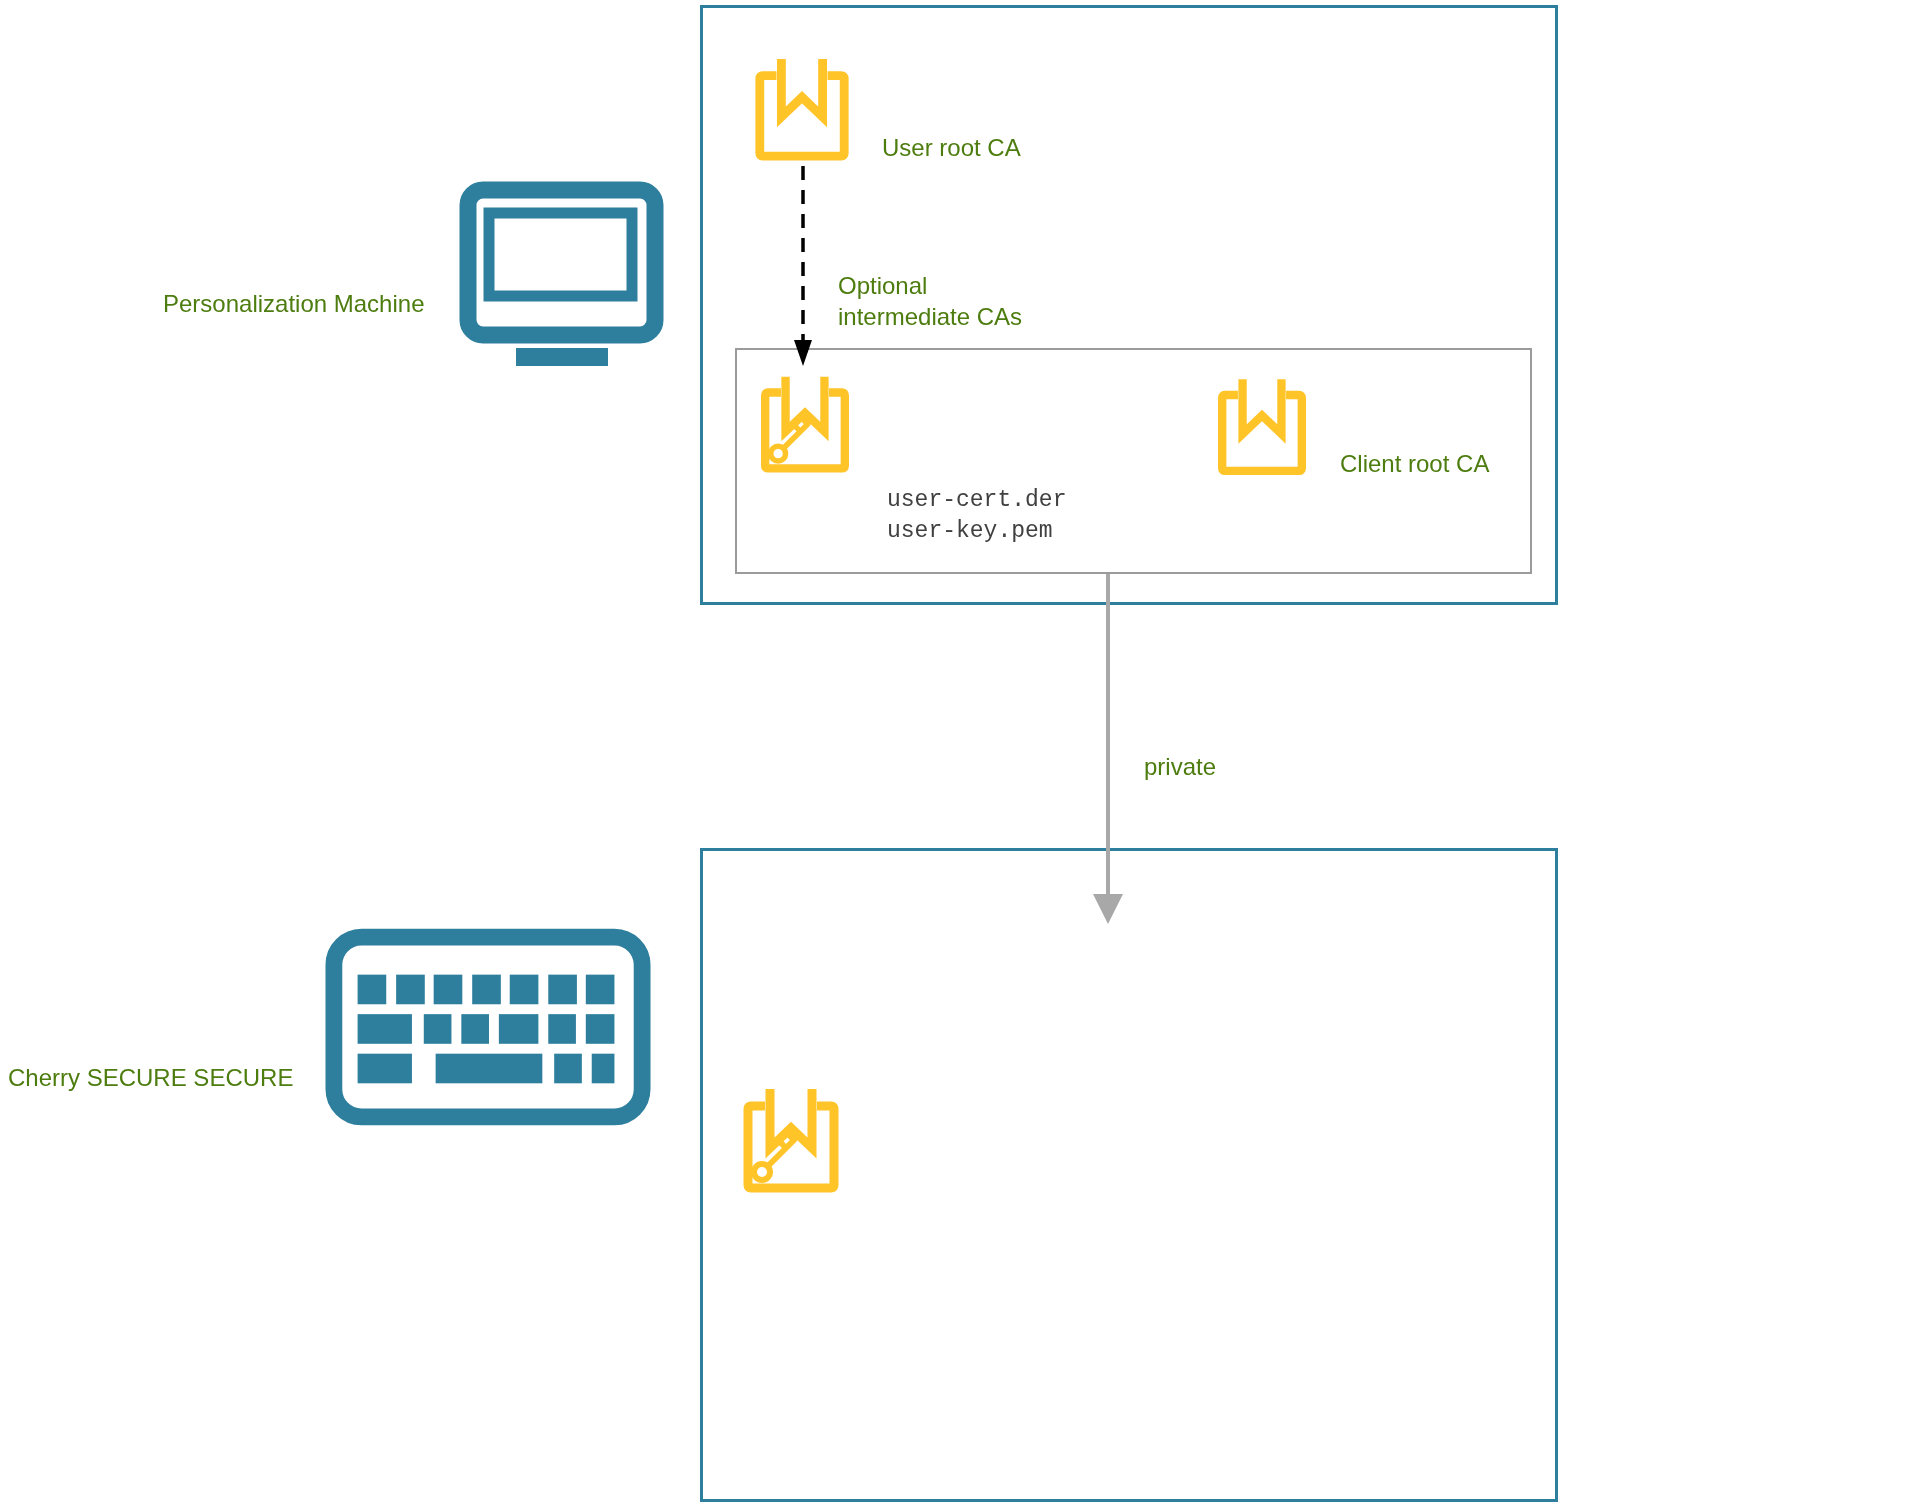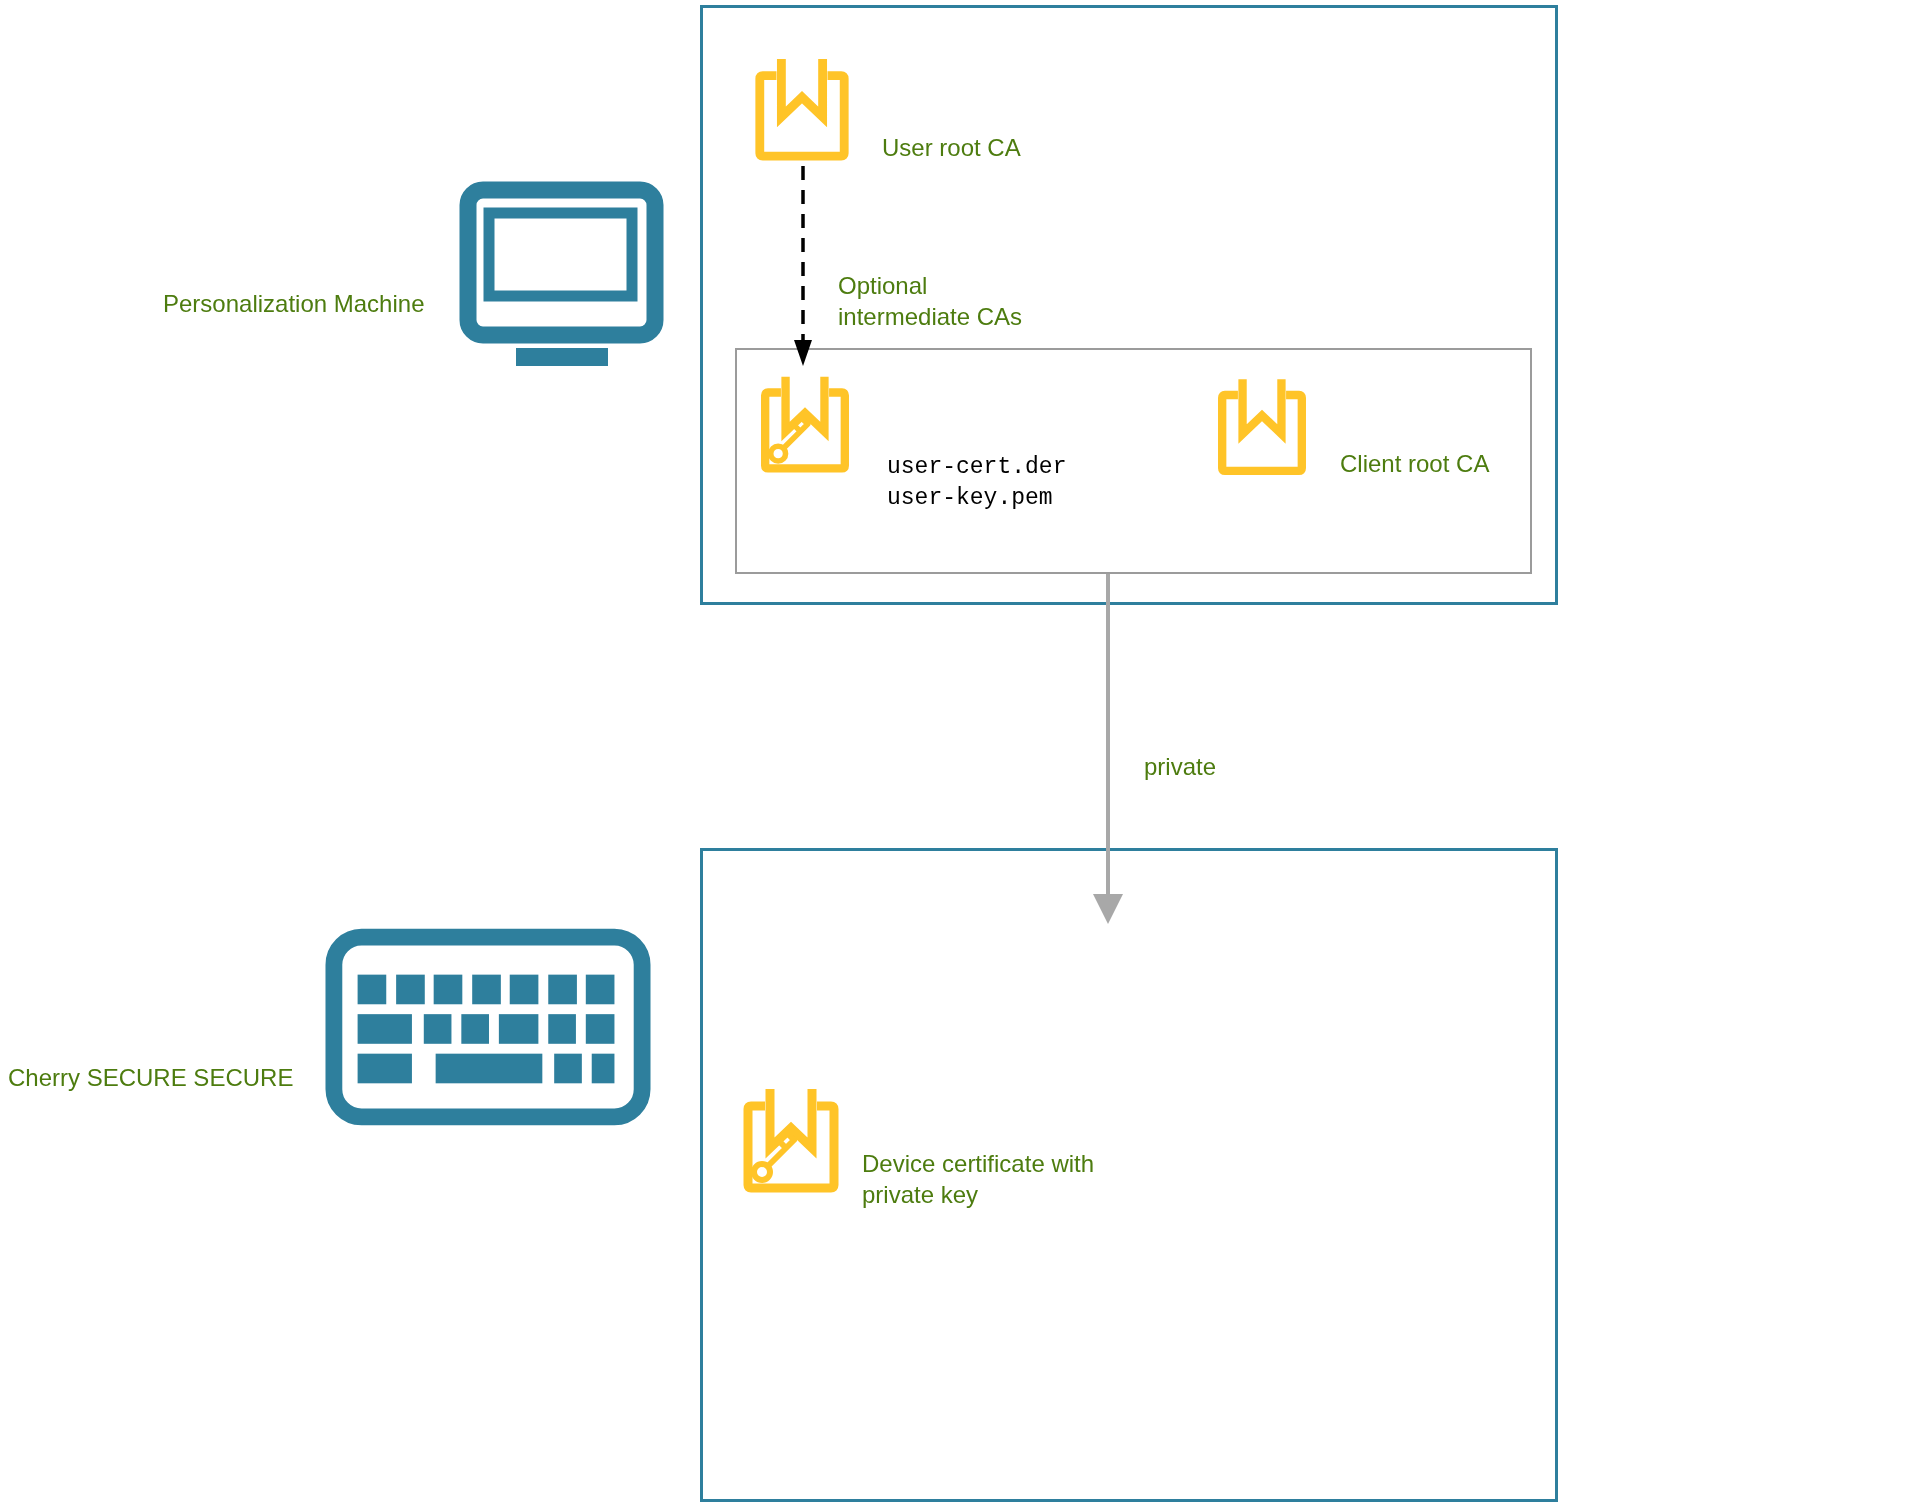--- a/index.html
+++ b/index.html
@@ -35,22 +35,23 @@
     line-height: 31px;
     white-space: pre-line;
     color: #4d7c0f;
     margin-top: 36px;
   }
   .mono {
     position: absolute;
     font-family: "Liberation Mono", "DejaVu Sans Mono", monospace;
     font-size: 23px;
     line-height: 31px;
-    color: #000000;
+    color: #404040;
     white-space: pre-line;
+    margin-top: 33px;
   }
   svg { display: block; }
 </style>
 </head>
 <body>
 
 <div class="canvas">
 
   <div class="teal-box" style="left:700px; top:5px; width:858px; height:600px;"></div>
 
@@ -138,16 +139,14 @@
   <div class="label" style="left:1144px; top:715px;">private</div>
 
   <div class="abs" style="left:737px; top:1084px; width:108px; height:112px;">
     <svg width="108" height="112" viewBox="0 0 108 112">
       <path d="M28 22 H14 Q11 22 11 25 V101 Q11 104 14 104 H94 Q97 104 97 101 V25 Q97 22 94 22 H80" fill="none" stroke="#FFC428" stroke-width="9"></path>
       <path d="M33 5 V64 L54 44 L75 64 V5" fill="none" stroke="#FFC428" stroke-width="9"></path>
       <circle cx="25" cy="88" r="8" fill="none" stroke="#FFC428" stroke-width="6"></circle>
       <path d="M31 82 L57 56 M49 64 L43 58 M57 56 L51 50" fill="none" stroke="#FFC428" stroke-width="6" stroke-linecap="round"></path>
     </svg>
   </div>
-  <div class="label" style="left:862px; top:1112px;">Device certificate with
-private key</div>
 
 </div>
 
 </body></html>

